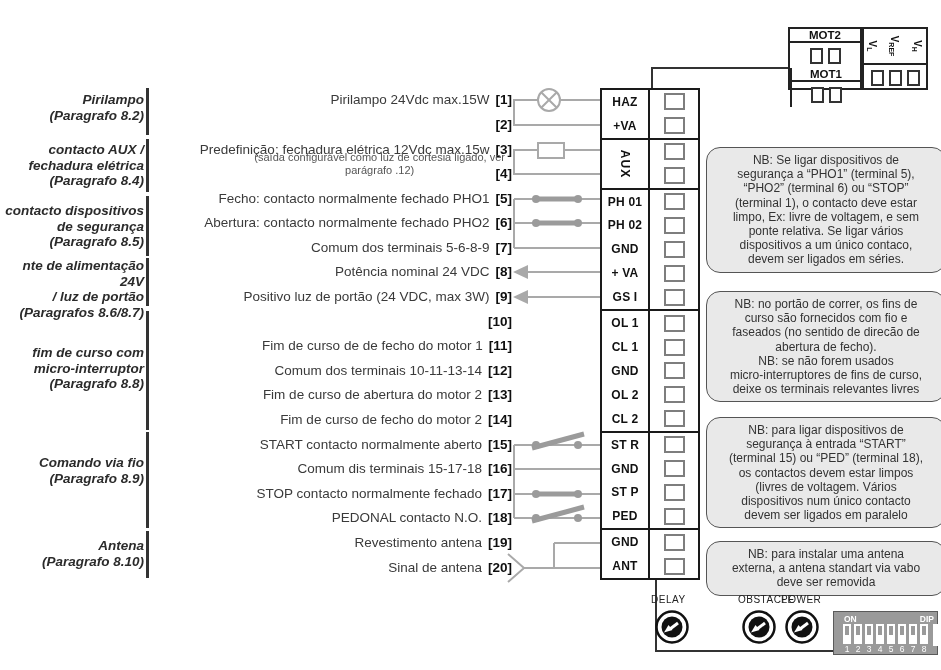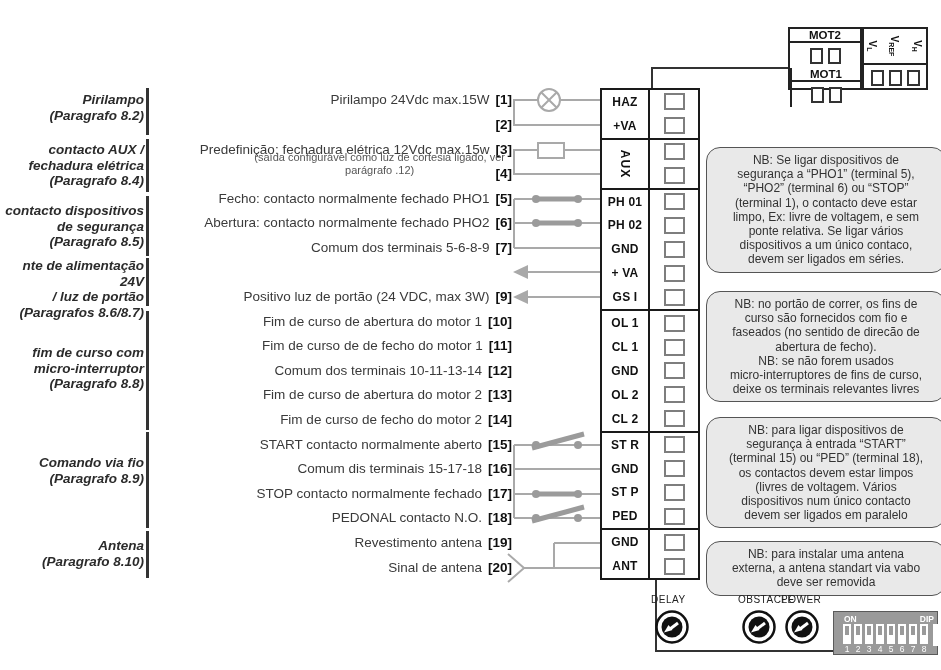--- a/index.html
+++ b/index.html
@@ -181,26 +181,29 @@
       <span class="num">[5]</span>
     </div>
   <div class="drow" style="top:214px">
       <span class="desc">Abertura: contacto normalmente fechado PHO2</span>
       <span class="num">[6]</span>
     </div>
   <div class="drow" style="top:239px">
       <span class="desc">Comum dos terminais 5-6-8-9</span>
       <span class="num">[7]</span>
     </div>
+  <div class="drow" style="top:263px">
+      <span class="desc">Potência nominal 24 VDC</span>
+      <span class="num">[8]</span>
+    </div>
   <div class="drow" style="top:288px">
       <span class="desc">Positivo luz de portão (24 VDC, max 3W)</span>
       <span class="num">[9]</span>
     </div>
   <div class="drow" style="top:313px">
-      <span class="desc">Fim de curso de abertura do motor 1</span>
       <span class="num">[10]</span>
     </div>
   <div class="drow" style="top:337px">
       <span class="desc">Fim de curso de de fecho do motor 1</span>
       <span class="num">[11]</span>
     </div>
   <div class="drow" style="top:362px">
       <span class="desc">Comum dos terminais 10-11-13-14</span>
       <span class="num">[12]</span>
     </div>

